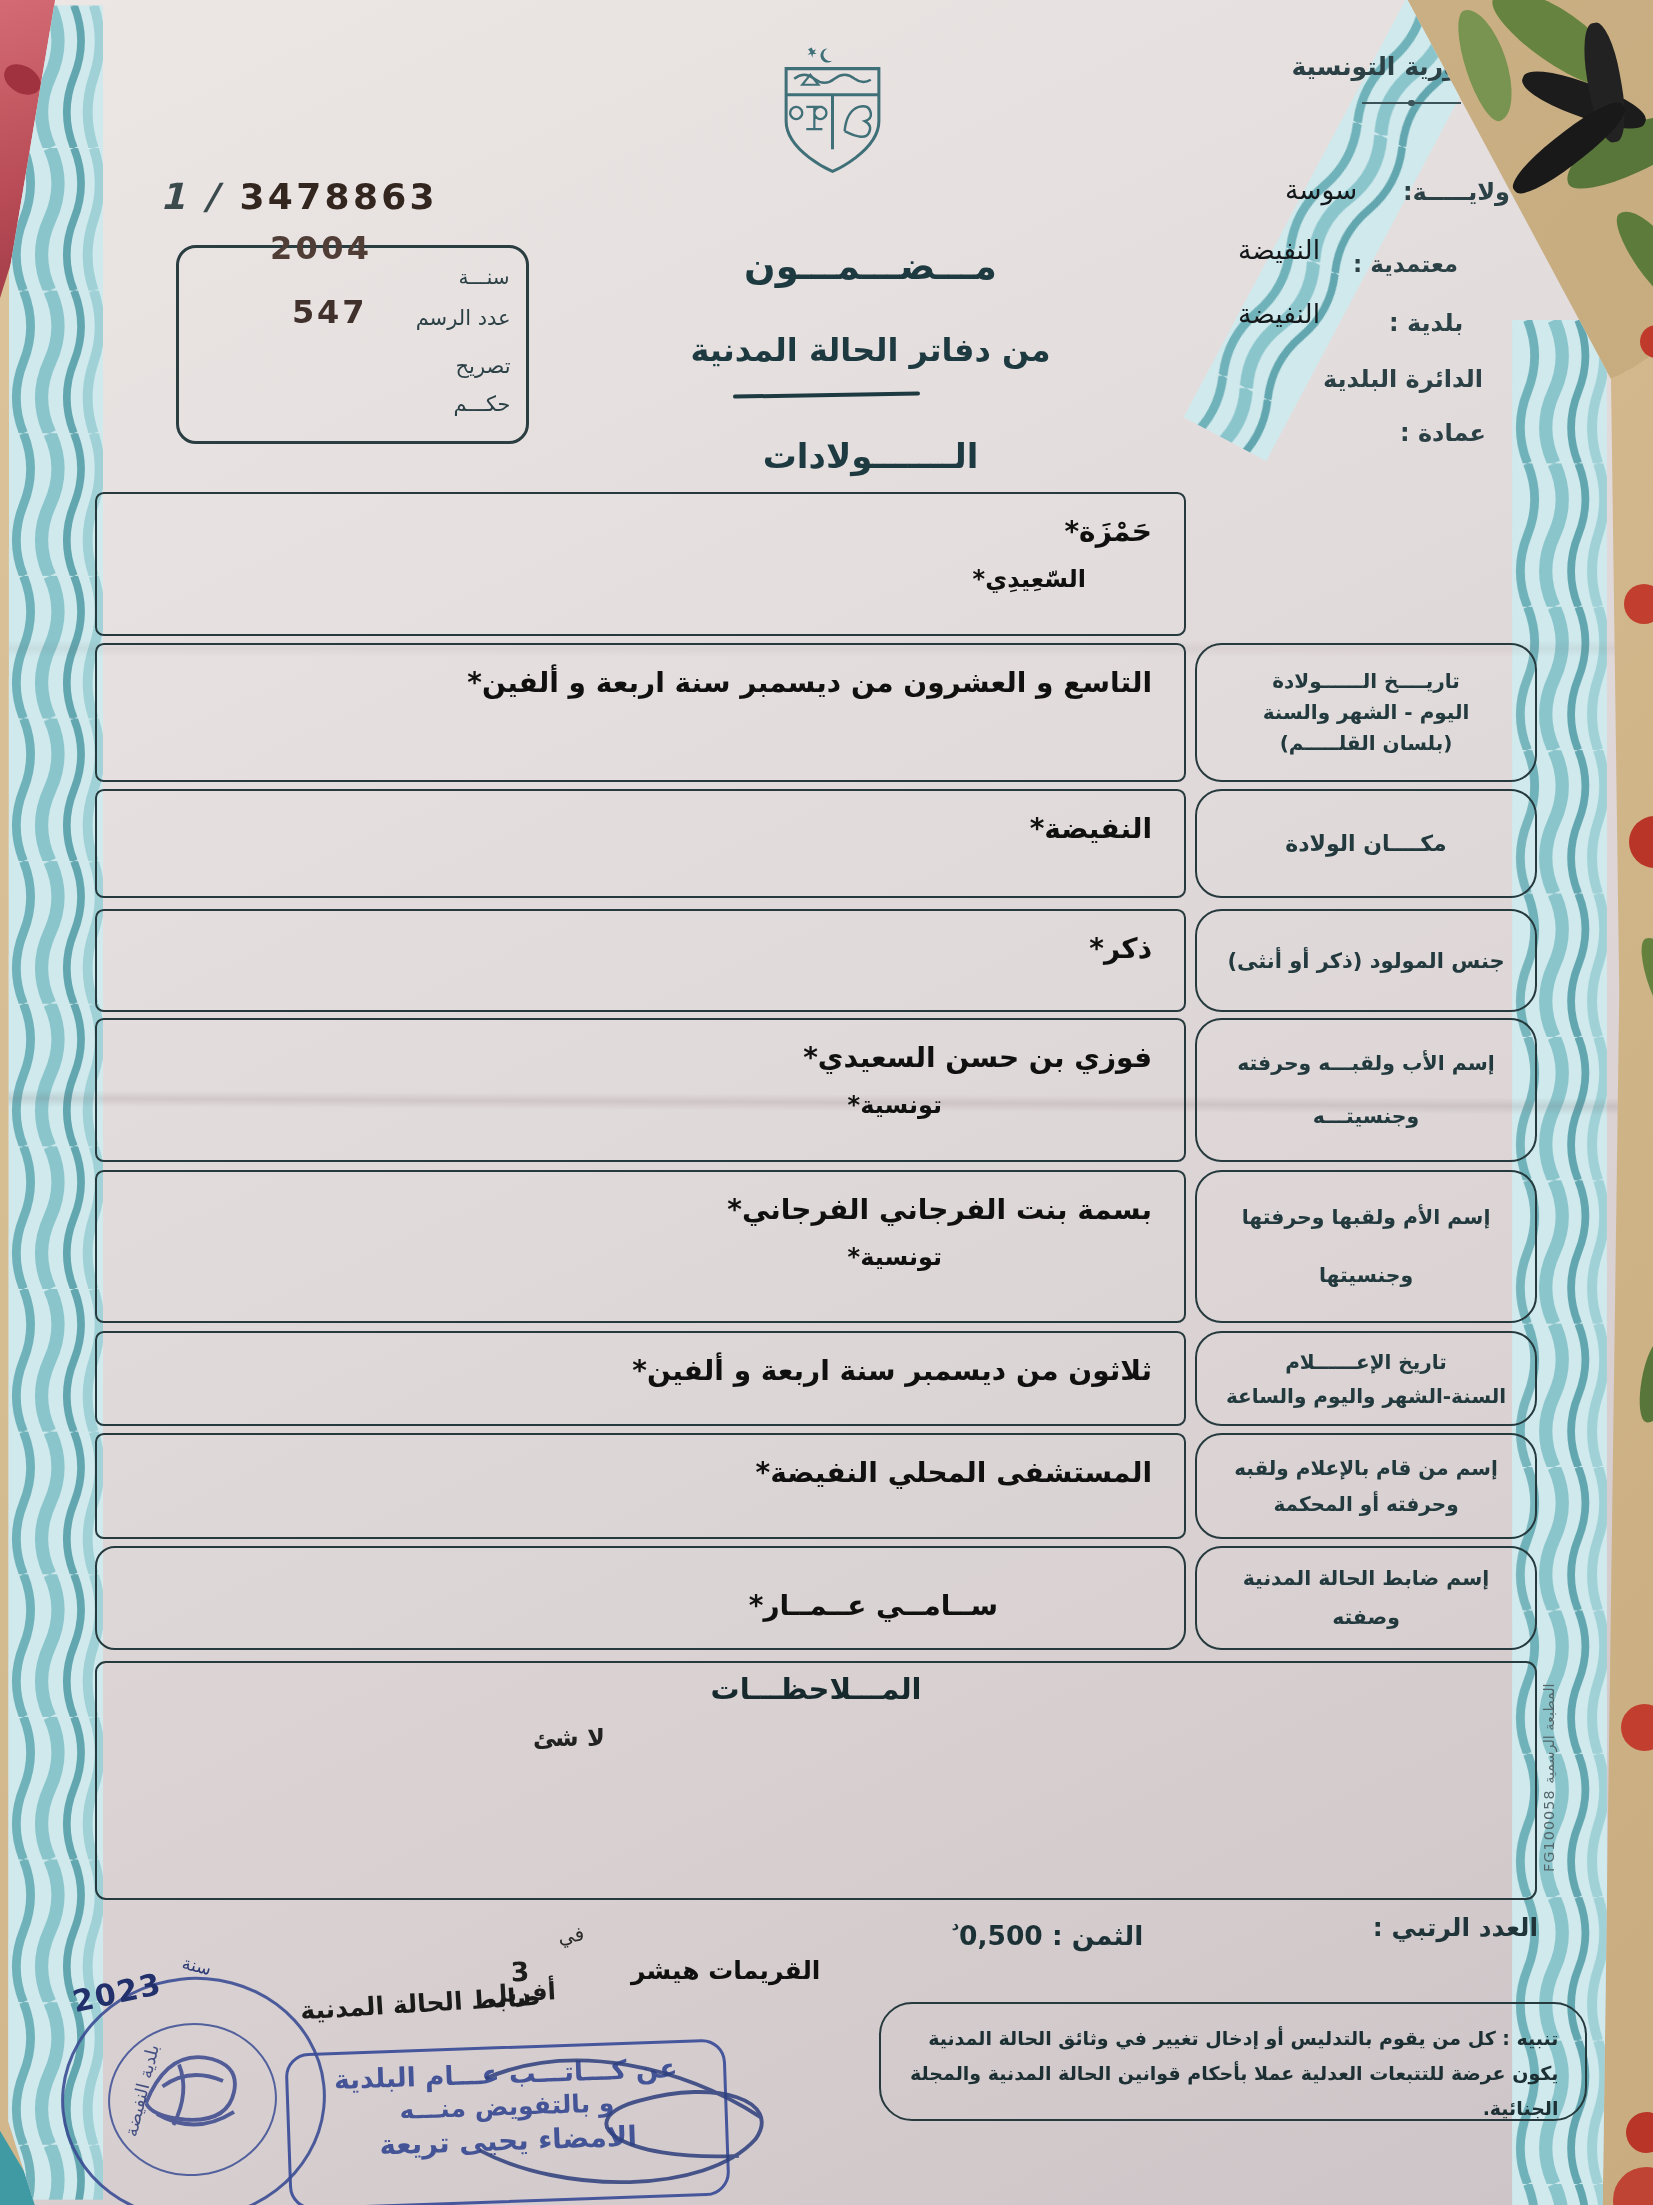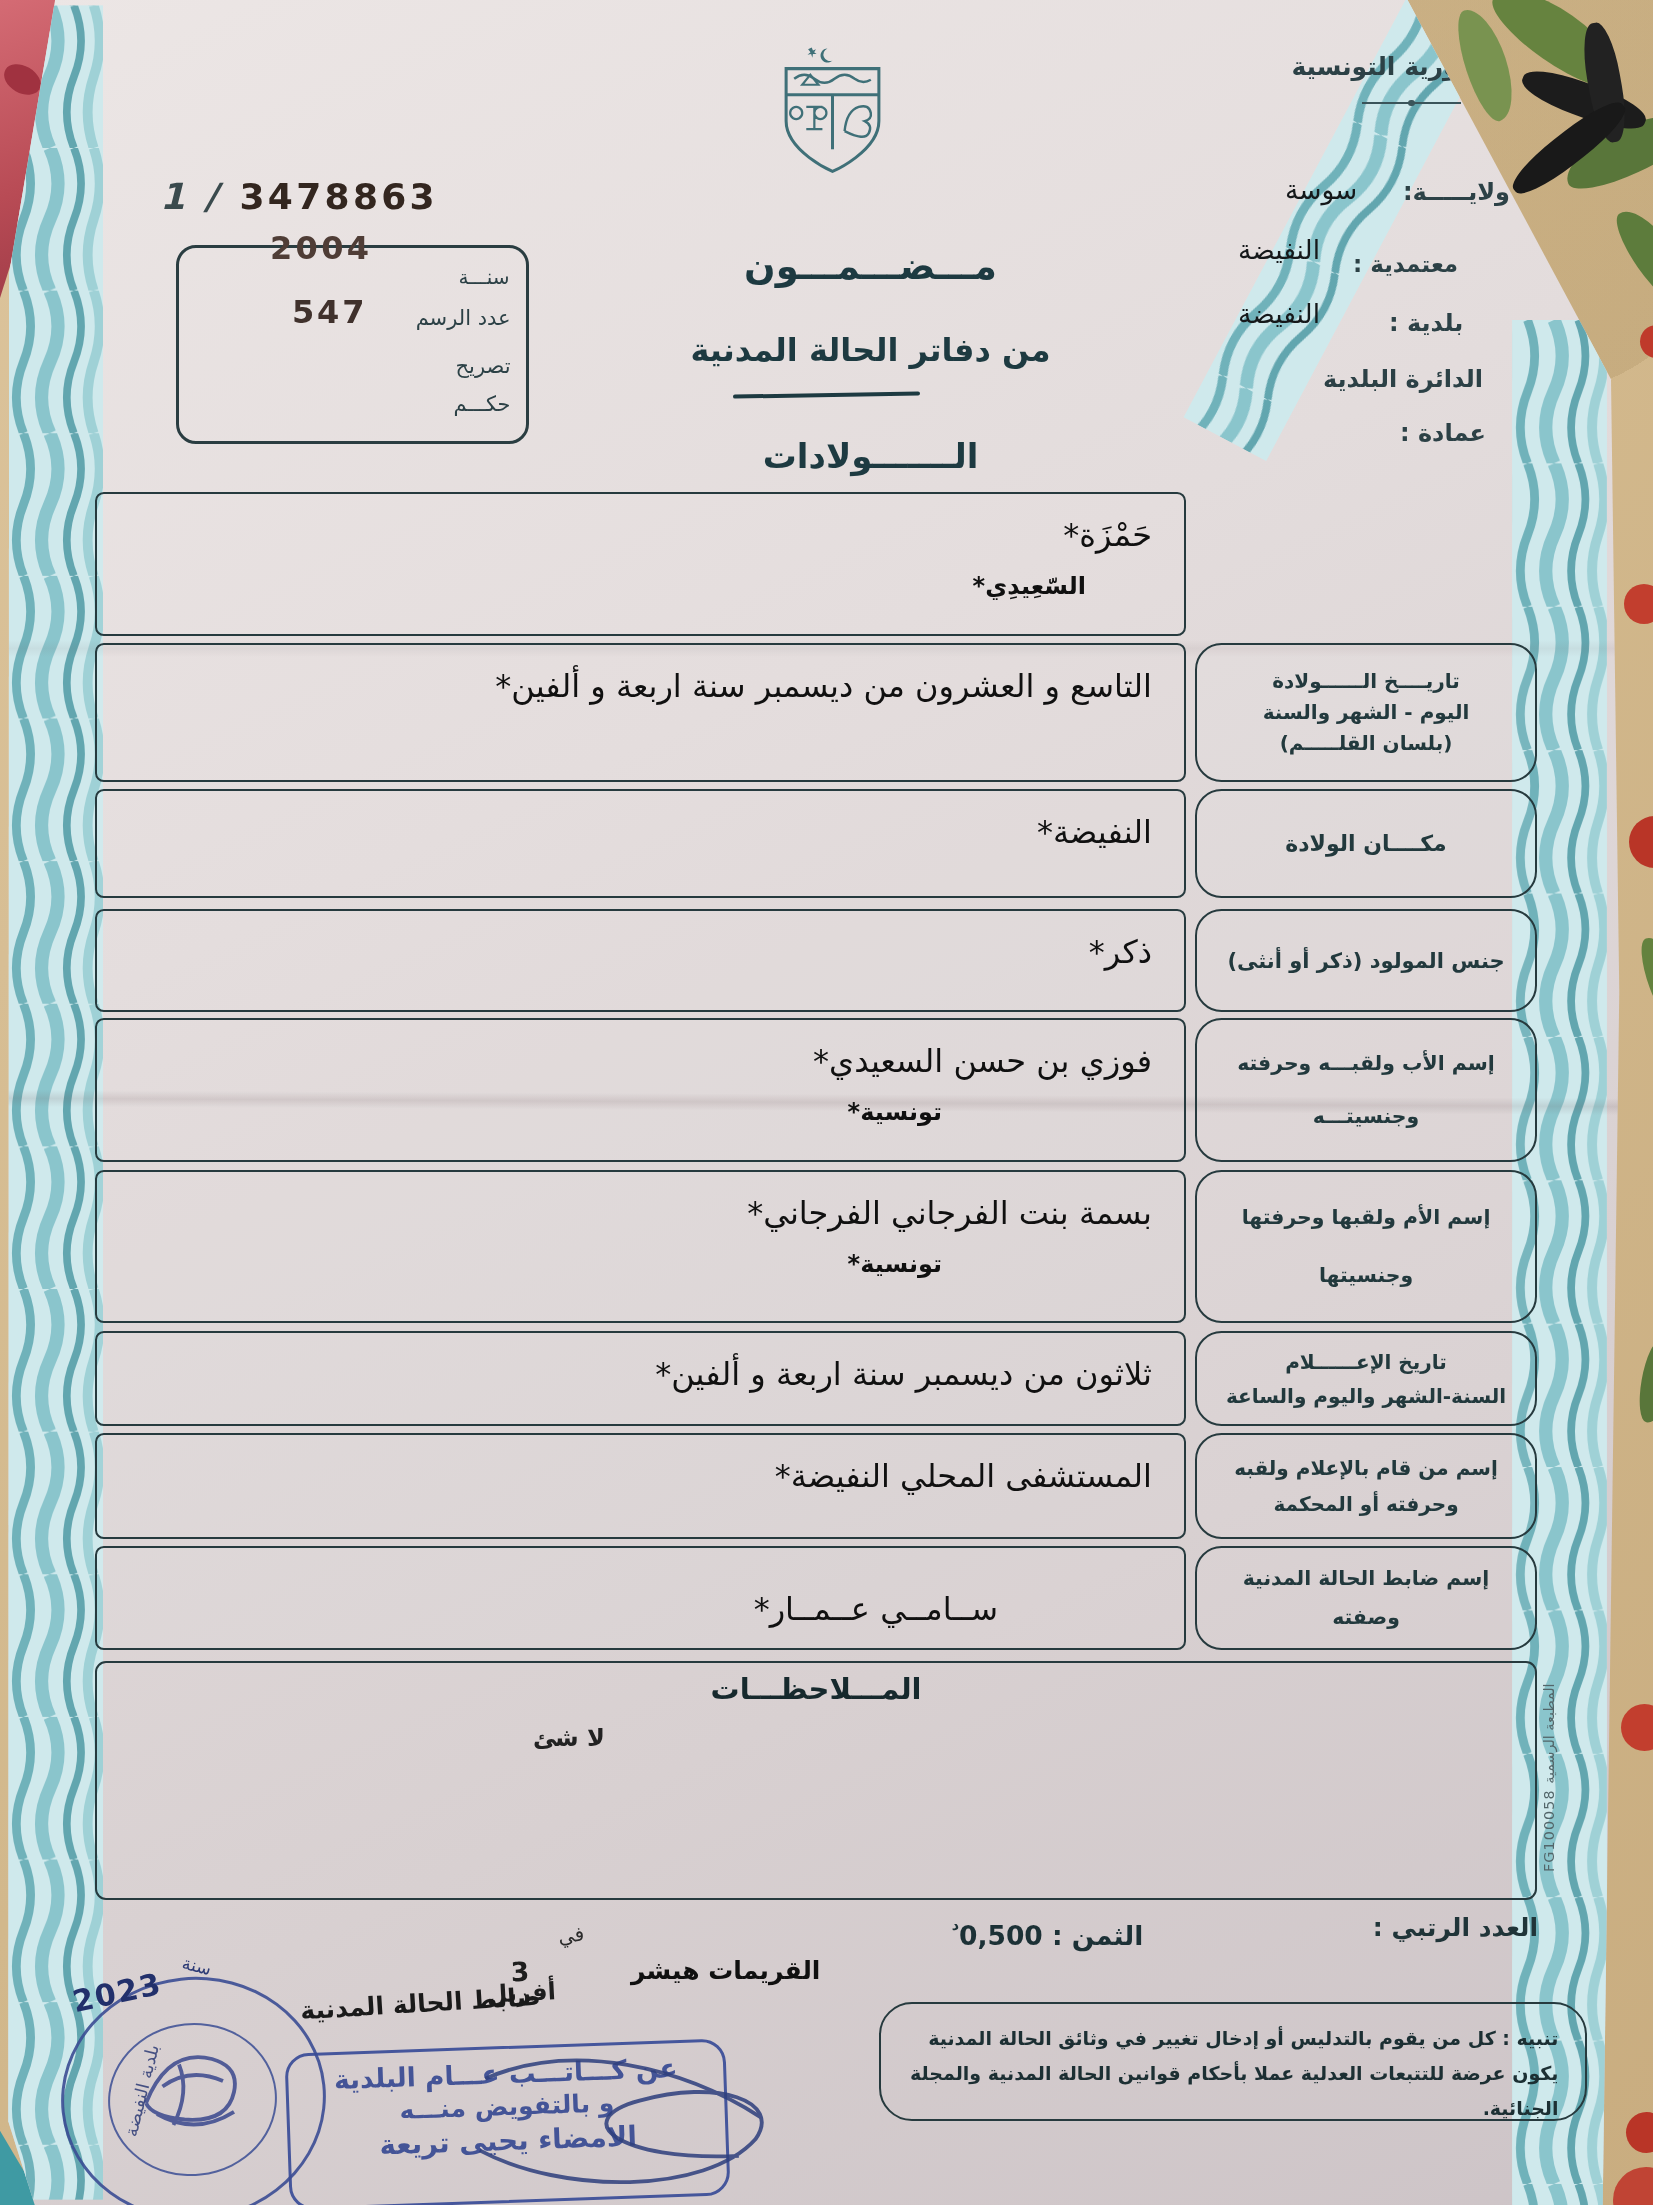--- a/index.html
+++ b/index.html
@@ -27,21 +27,21 @@
   .hdr-label{position:absolute;color:#2c4146;font-size:24px;font-weight:600;direction:rtl;white-space:nowrap;}
   .hdr-value{position:absolute;color:#15181a;font-size:26.5px;font-weight:400;direction:rtl;white-space:nowrap;}
   
   .lblbox{position:absolute;left:1195px;width:342px;box-sizing:border-box;
     border:2.8px solid #263a3e;border-radius:26.5px;color:#22393d;font-size:20.4px;font-weight:600;
     display:flex;align-items:center;justify-content:center;text-align:center;
     white-space:pre-line;direction:rtl;padding:4.4px 14.3px;background:rgba(255,255,255,.06);}
   .valbox{position:absolute;left:95px;width:1091px;box-sizing:border-box;
     border:2.8px solid #263a3e;border-radius:8.8px;direction:rtl;text-align:right;
     padding:13.2px 32px 0 22px;background:rgba(255,255,255,.05);}
-  .v1{color:#101010;font-weight:400;font-size:32px;white-space:pre-line;line-height:1.8;}
+  .v1{color:#101010;font-weight:700;font-size:28px;white-space:pre-line;line-height:1.8;}
   .v2{color:#101010;font-weight:700;font-size:24px;margin-top:7.7px;}
   
   .bluestamp{color:#3b4d94;}
   .sup{font-size:14.3px;vertical-align:15.4px;}
 </style>
 </head>
 <body>
 
 <div class="fabric">
   <div class="leaf" style="left:1483px;top:11px;width:149px;height:52px;background:#66833f;transform:rotate(35deg);"></div>
@@ -197,21 +197,21 @@
   </div>
 
   <div class="lblbox" style="top:1433px;height:106px;line-height:1.8;font-size:20px;">إسم من قام بالإعلام ولقبه
 وحرفته أو المحكمة</div>
   <div class="valbox" style="top:1433px;height:106px;">
     <div class="v1">المستشفى المحلي النفيضة*</div>
   </div>
 
   <div class="lblbox" style="top:1546px;height:104px;line-height:1.9;">إسم ضابط الحالة المدنية
 وصفته</div>
-  <div class="valbox" style="top:1546px;height:104px;padding-top:33px;">
+  <div class="valbox" style="top:1546px;height:104px;padding-top:33px;border-radius:20px;">
     <div class="v1" style="padding-right:154px;">ســامــي عــمــار*</div>
   </div>
 
   <div style="position:absolute;left:95px;top:1661px;width:1442px;height:239px;border:2.8px solid #263a3e;border-radius:11px;box-sizing:border-box;">
     <div class="ar" style="position:absolute;left:0;right:0;top:8.8px;text-align:center;font-size:29px;font-weight:700;color:#16292d;">المـــلاحظـــات</div>
     <div class="ar" style="position:absolute;left:436px;top:61px;font-size:24px;font-weight:700;color:#222;">لا شئ</div>
   </div>
   <div style="position:absolute;left:1541px;top:1872px;width:221px;font-size:14.3px;color:#53666a;transform:rotate(-90deg);transform-origin:0 0;letter-spacing:1.1px;">FG100058 المطبعة الرسمية</div>
 
   <div class="ar" style="position:absolute;left:1340px;top:1913px;width:198px;font-size:25px;font-weight:700;color:#203539;text-align:right;">العدد الرتبي :</div>

